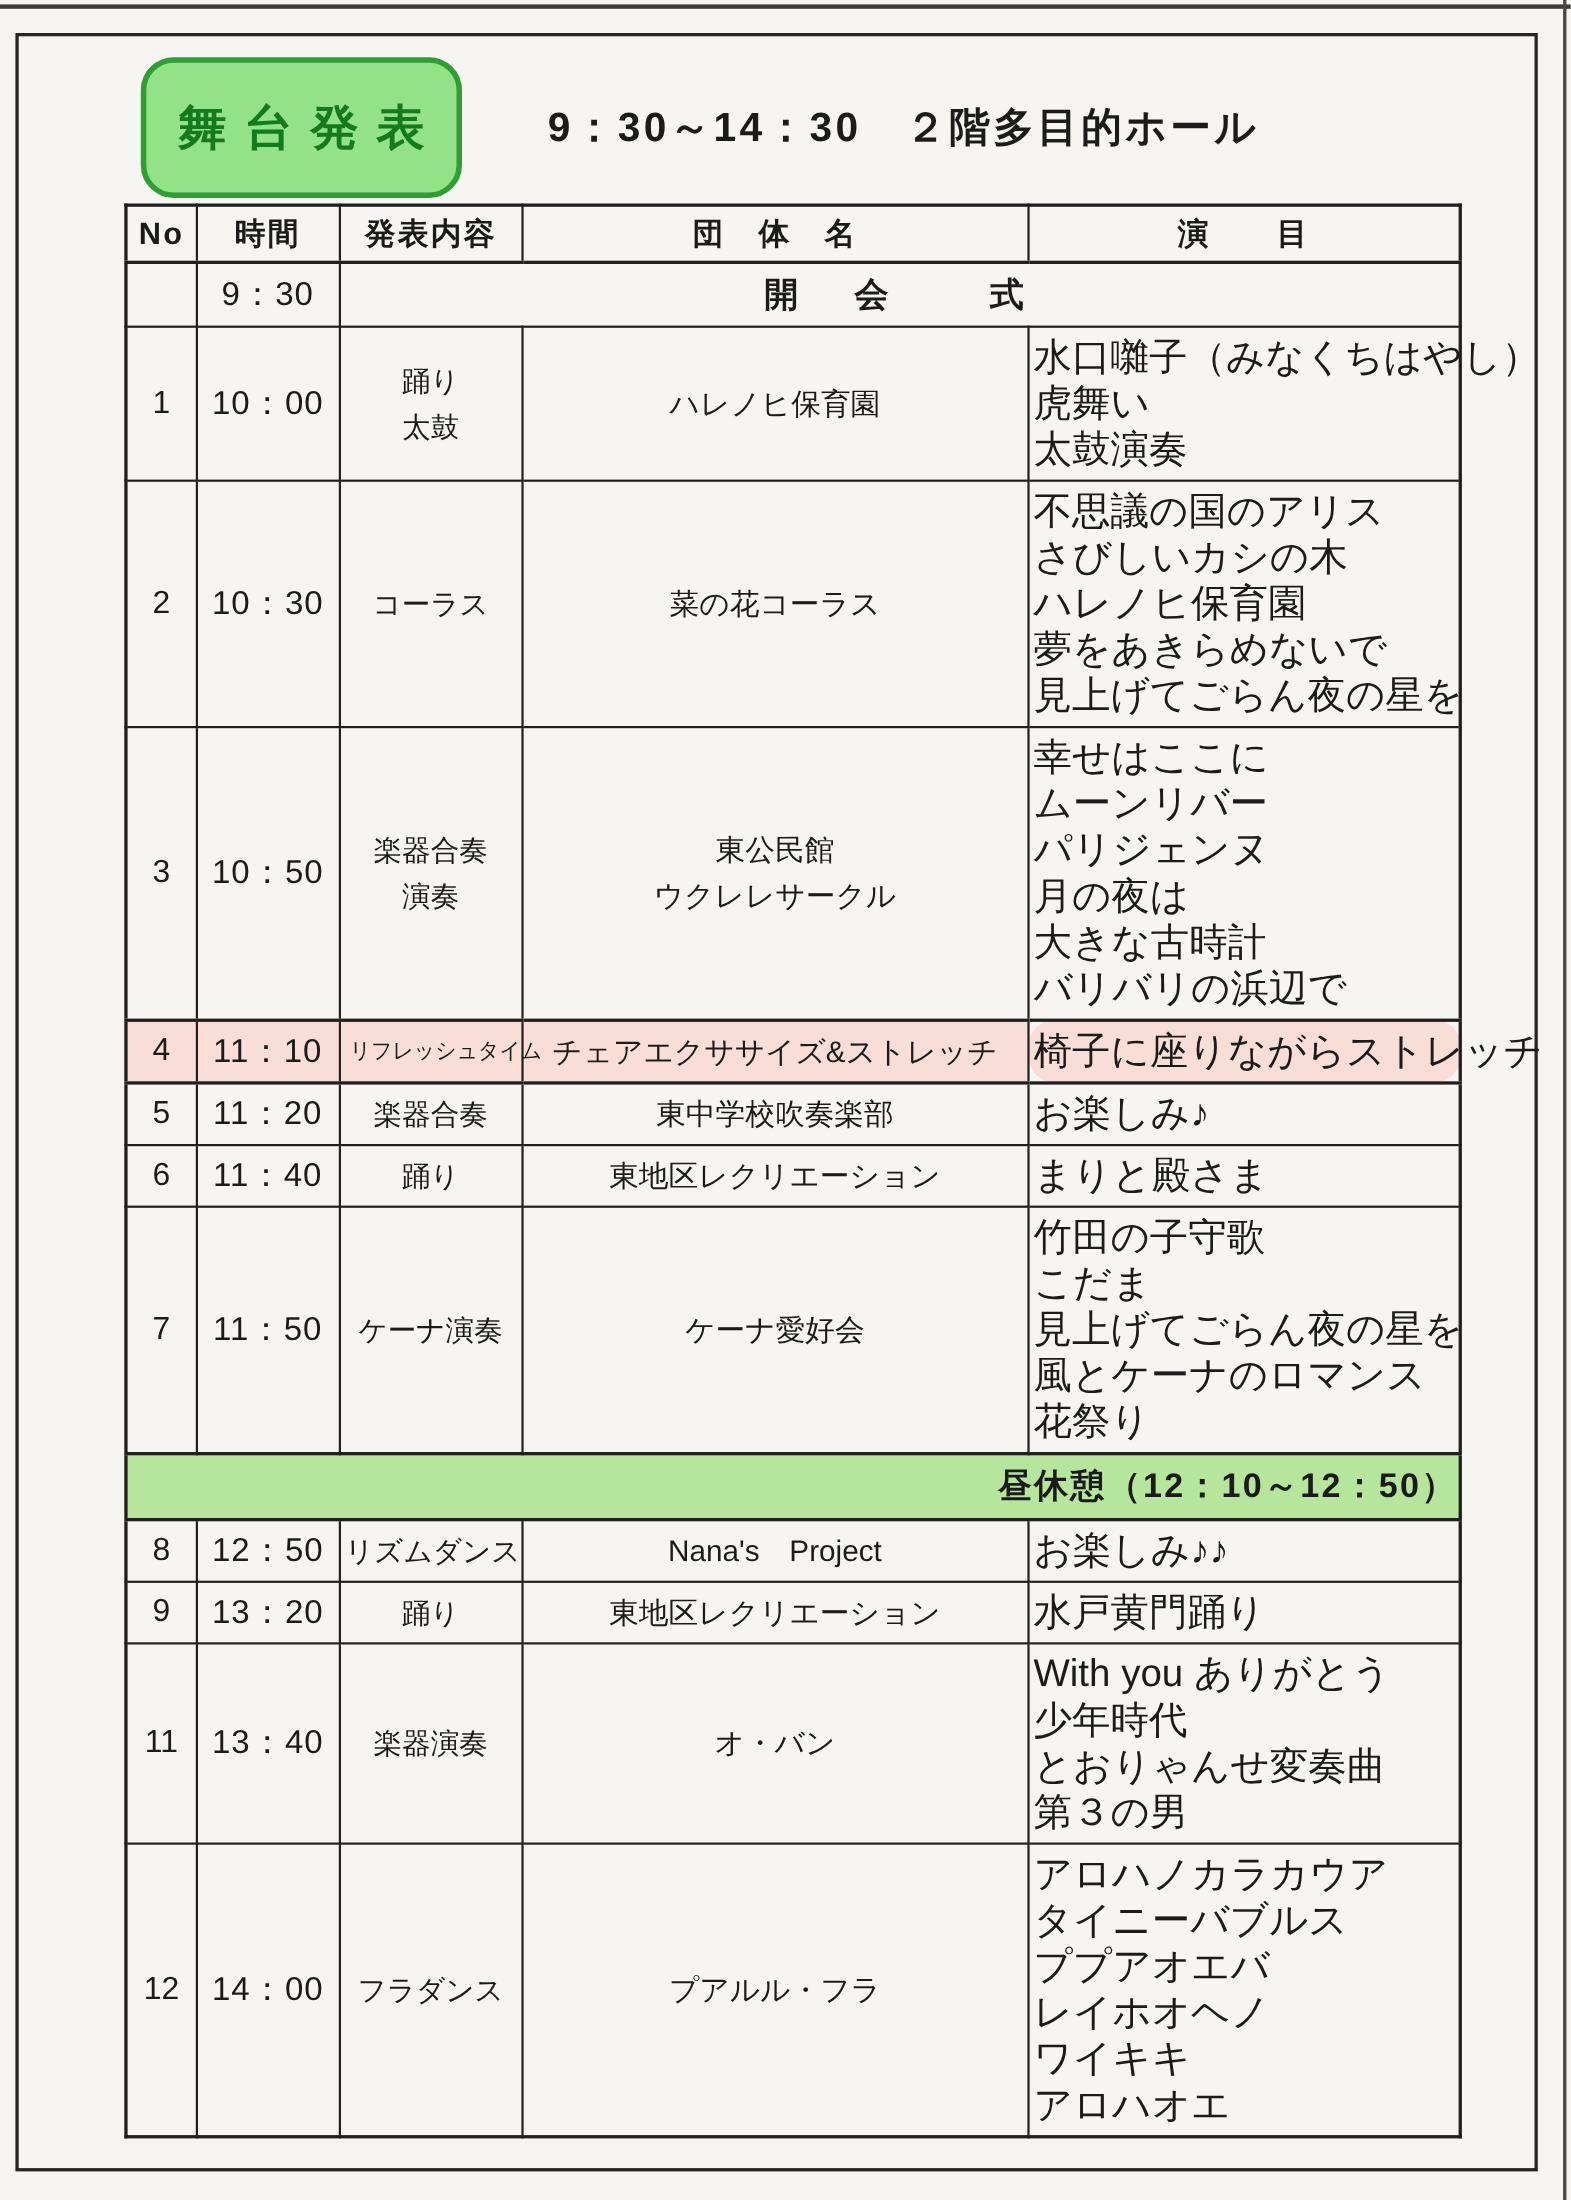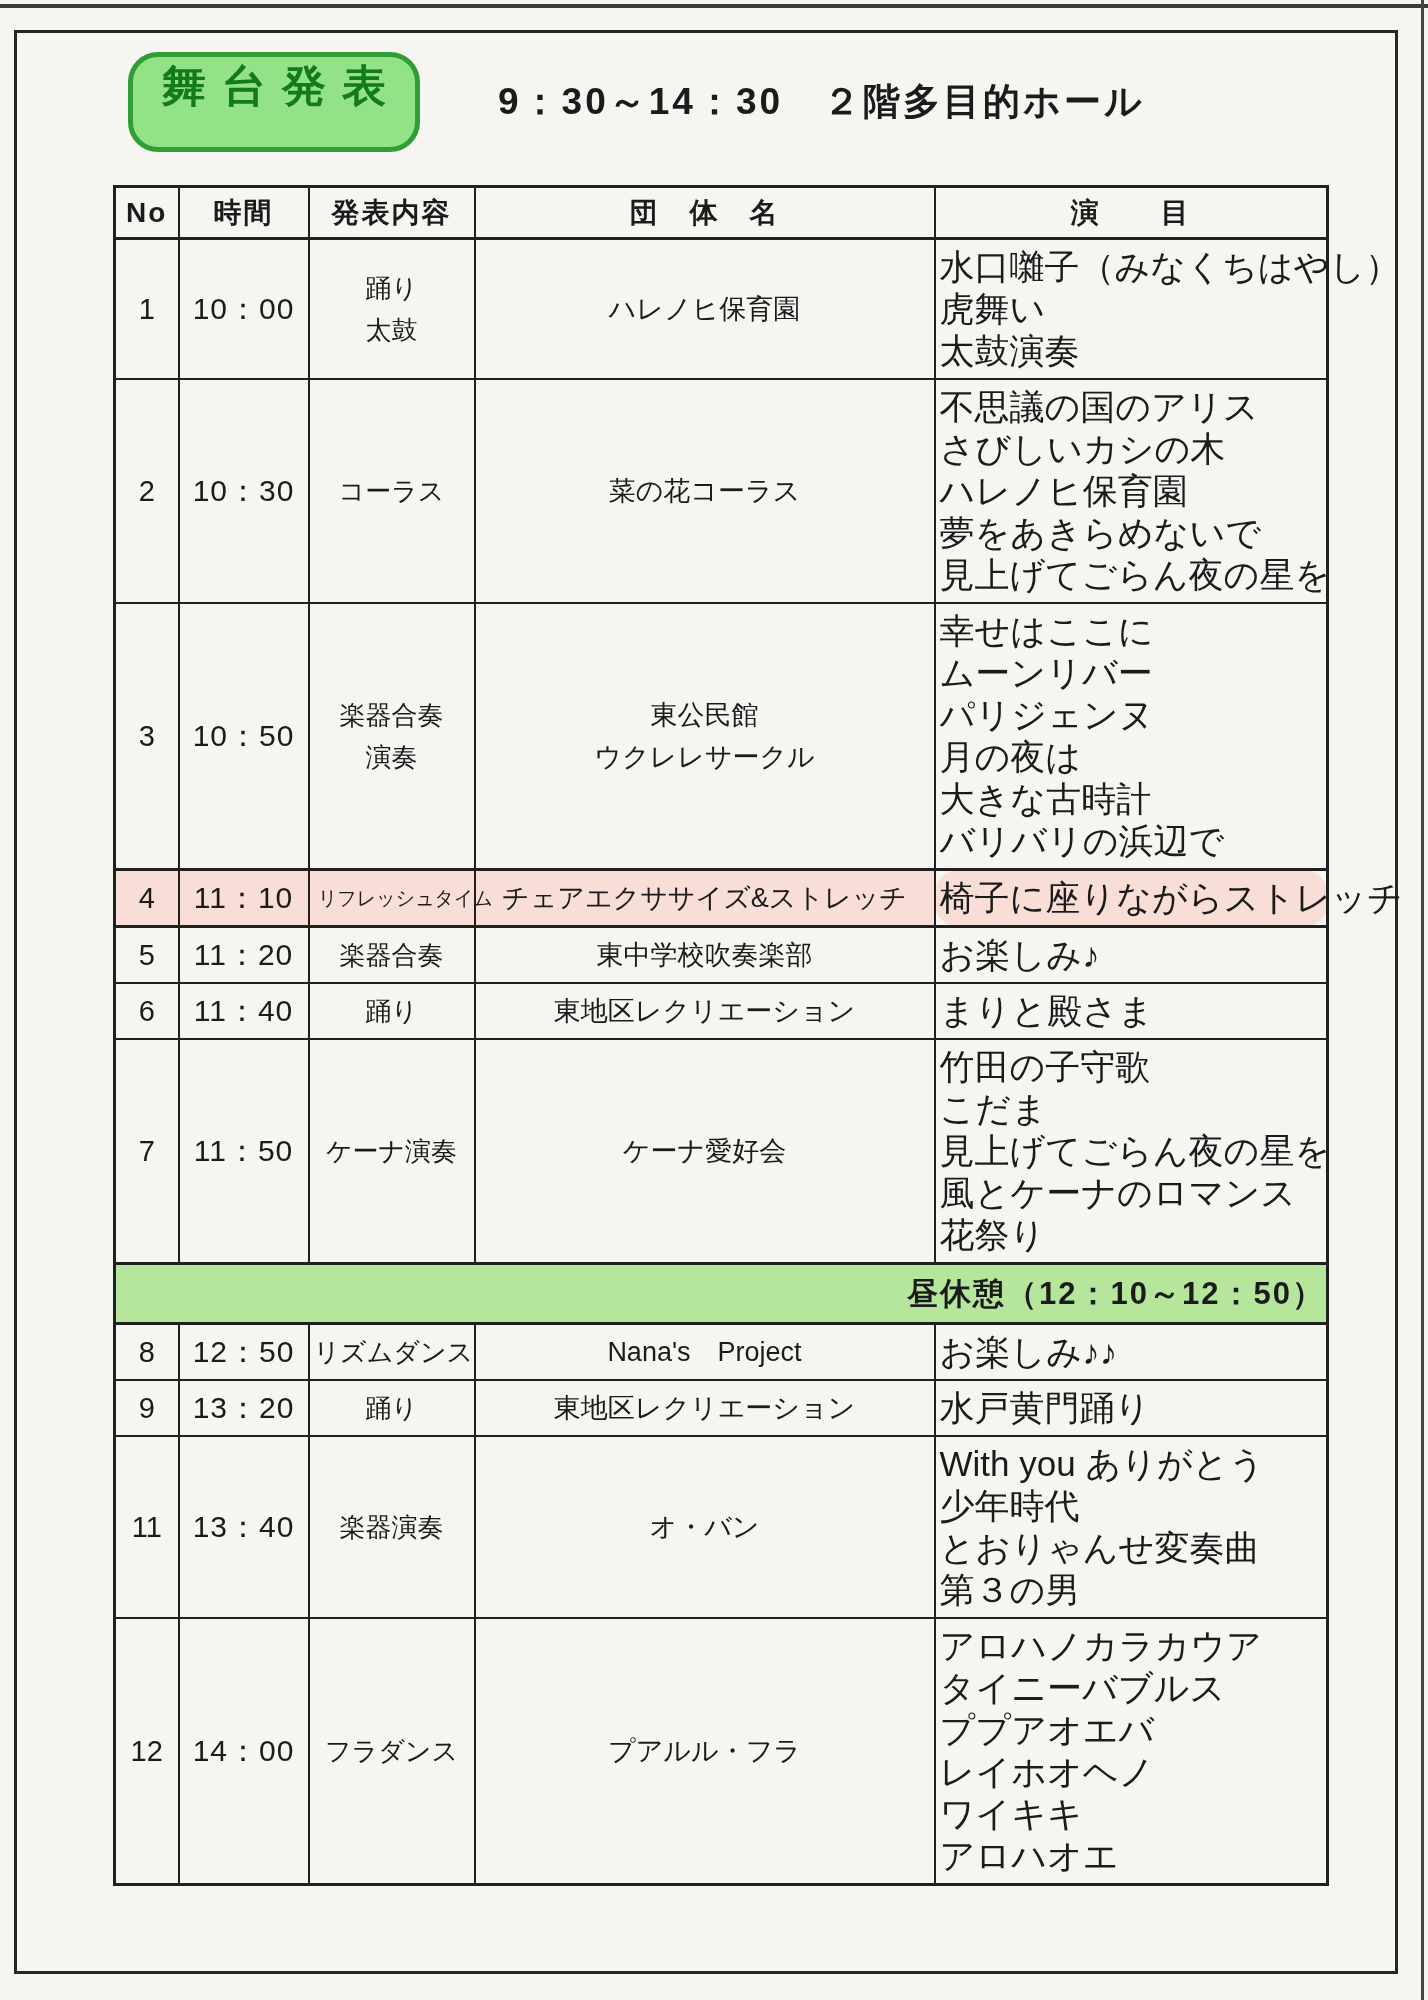--- a/index.html
+++ b/index.html
@@ -11,23 +11,23 @@
   body{
     width:1428px;height:2000px;position:relative;overflow:hidden;
     background:var(--paper);color:#1b1b1b;
     font-family:"Liberation Sans","DejaVu Sans",sans-serif;
   }
   .scan-edge-top{position:absolute;top:4px;left:0;width:100%;height:4px;background:#3c3c3c;}
   .scan-edge-right{position:absolute;top:0;right:4px;width:3px;height:100%;background:#474747;}
   .frame{position:absolute;left:14px;top:30px;width:1378px;height:1938px;border:3px solid #262626;}
   .header-area{position:absolute;left:128px;top:52px;display:flex;align-items:center;}
   .badge{
-    width:292px;height:100px;border-radius:30px;flex:0 0 auto;
+    width:292px;height:128px;border-radius:30px;flex:0 0 auto;
     background:var(--badge-fill);border:5px solid var(--badge-border);
-    display:flex;justify-content:center;box-sizing:border-box;
+    display:flex;align-items:center;justify-content:center;box-sizing:border-box;
   }
   .badge-label{
     font-size:44px;font-weight:bold;color:var(--badge-text);
     letter-spacing:16px;margin-right:-16px;
   }
   .schedule-text{margin-left:78px;font-size:37px;font-weight:bold;letter-spacing:3px;white-space:nowrap;}
   table.schedule{
     position:absolute;left:113px;top:185px;width:1216px;
     border-collapse:collapse;border:3px solid var(--grid);table-layout:fixed;
   }
@@ -75,20 +75,25 @@
   <thead>
     <tr>
       <th>No</th>
       <th>時間</th>
       <th>発表内容</th>
       <th>団　体　名</th>
       <th>演　　目</th>
     </tr>
   </thead>
   <tbody>
+      <tr class="row-opening">
+        <td class="c-no"></td>
+        <td class="c-time">9：30</td>
+        <td colspan="3" class="opening-cell">開　会　　式</td>
+      </tr>
       <tr class="row-normal">
         <td class="c-no">1</td>
         <td class="c-time">10：00</td>
         <td class="c-content">
           <div class="line">踊り</div>
           <div class="line">太鼓</div>
         </td>
         <td class="c-group">
           <div class="line">ハレノヒ保育園</div>
         </td>

